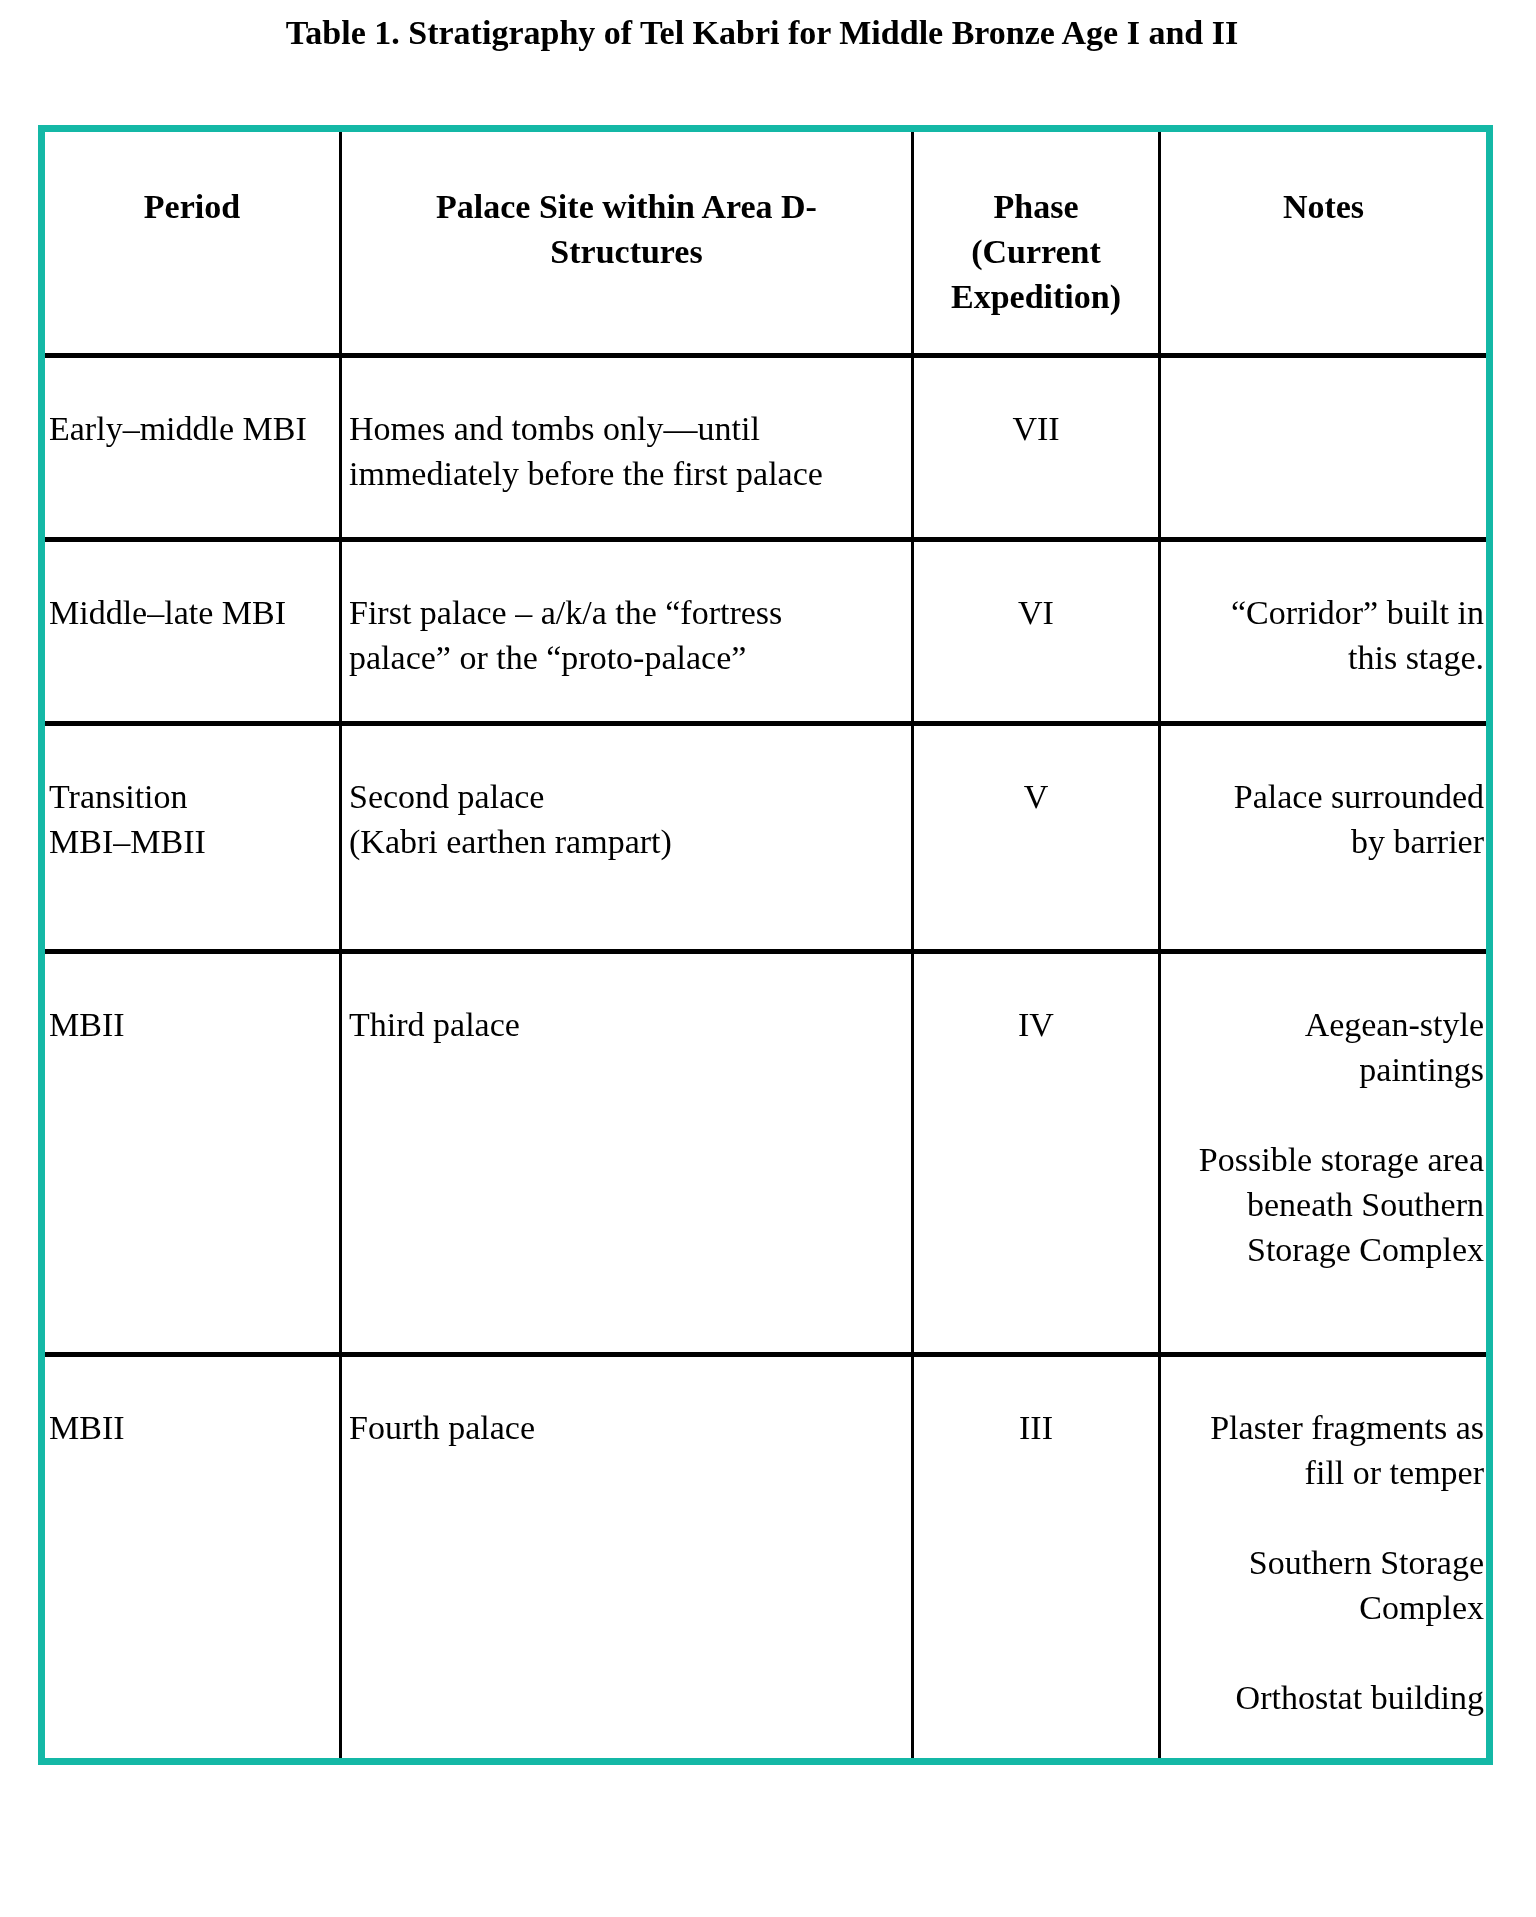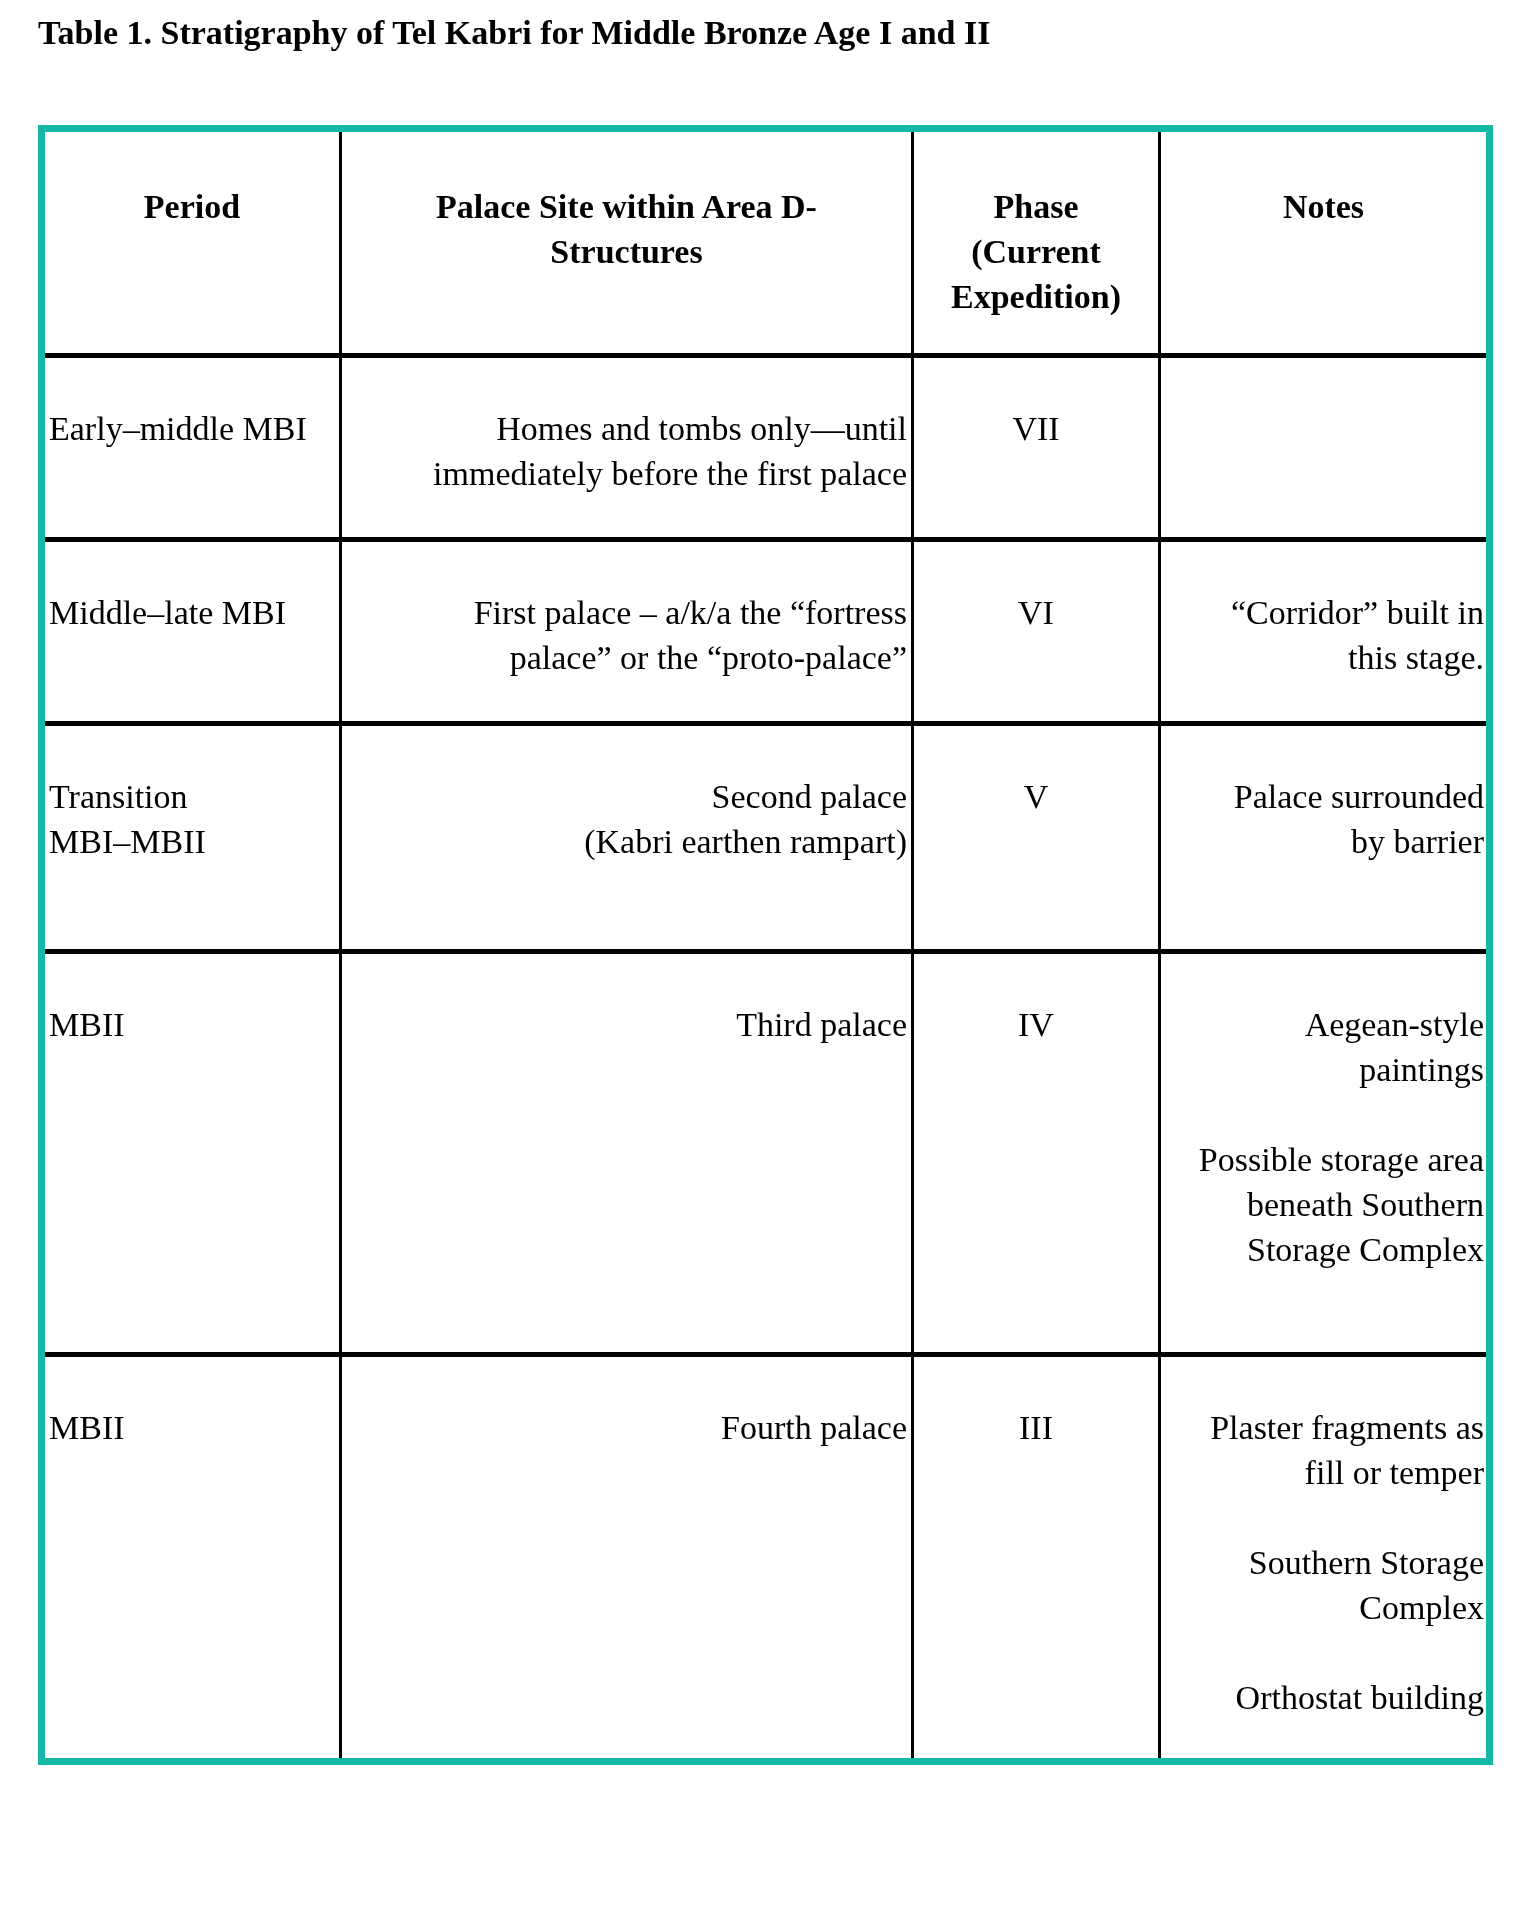--- a/index.html
+++ b/index.html
@@ -14,21 +14,21 @@
     width: 1536px;
     height: 1917px;
     background: #ffffff;
     overflow: hidden;
   }
   .caption {
     position: absolute;
     left: 38px;
     top: 12px;
     width: 1448px;
-    text-align: left;
+    text-align: center;
     font-weight: bold;
     font-size: 34px;
     line-height: 42px;
     white-space: pre-line;
   }
   table.strat {
     position: absolute;
     left: 38px;
     top: 125px;
     width: 1448px;
@@ -59,21 +59,21 @@
   tbody tr.r4 { height: 407px; }
   tbody tr.r5 { height: 132px; }
 
   th {
     font-weight: bold;
     text-align: center;
     padding-top: 52px;
   }
   td { padding-top: 48px; }
   td.period { text-align: left; padding-left: 4px;  padding-right: 2px; margin-left: 36px; }
-  td.palace { text-align: right; padding-left: 7px;  padding-right: 4px; }
+  td.palace { text-align: left; padding-left: 7px;  padding-right: 4px; }
   td.phase  { text-align: center; }
   td.notes  { text-align: right; padding-left: 7px;  padding-right: 2px; }
 </style>
 </head>
 <body>
 
 <div class="page">
 
   <div class="caption">Table 1. Stratigraphy of Tel Kabri for Middle Bronze Age I and II</div>
 

